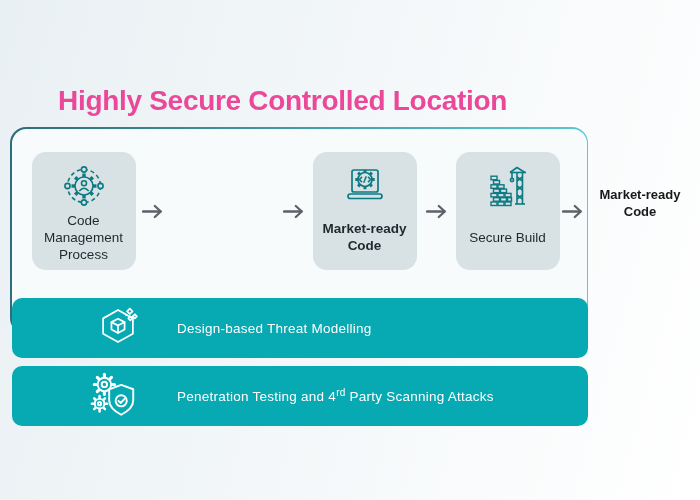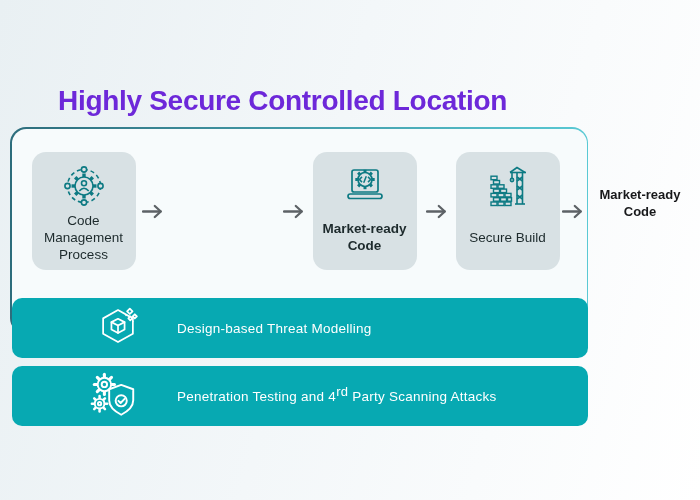--- a/index.html
+++ b/index.html
@@ -5,21 +5,21 @@
   html,body{margin:0;padding:0;}
   body{
     width:700px;height:500px;overflow:hidden;
     font-family:"Liberation Sans",sans-serif;
     background:linear-gradient(105deg,#e9f0f3 0%,#f3f7f9 45%,#ffffff 100%);
     position:relative;
   }
   .stage{position:absolute;inset:0;}
   .page-title{
     position:absolute;left:58px;top:84px;
-    font-size:28px;line-height:34px;font-weight:700;color:#6d28d9;
+    font-size:28px;line-height:34px;font-weight:700;color:#ec4899;
     letter-spacing:-0.3px;white-space:nowrap;
   }
   
   .flow-wrap{
     position:absolute;left:10px;top:127px;width:578px;height:207px;
     border-radius:16px;padding:1.5px;box-sizing:border-box;
     background:linear-gradient(90deg,#2d6d7c,#59c9d4);
   }
   .flow-inner{
     width:100%;height:100%;border-radius:14.5px;background:#f7fbfc;
@@ -50,21 +50,21 @@
     background:#07a9b2;border-radius:10px;
     display:flex;align-items:center;gap:24px;
   }
   .banner-1{top:298px;} .banner-2{top:366px;}
   .banner-icon-1{margin-left:85px;width:42px;height:42px;flex:0 0 auto;}
   .banner-icon-2{margin-left:77px;width:50px;height:50px;flex:0 0 auto;}
   .banner-label{
     margin-left:14px;color:#ffffff;font-size:13.5px;font-weight:500;
     letter-spacing:0.25px;white-space:nowrap;
   }
-  .banner-label sup{font-size:13px;line-height:0;}
+  .banner-label sup{font-size:10px;line-height:0;}
   svg{display:block;}
 </style>
 </head>
 <body>
 
 <div class="stage">
 
   <div class="page-title">Highly Secure Controlled Location</div>
 
   <div class="flow-wrap">

